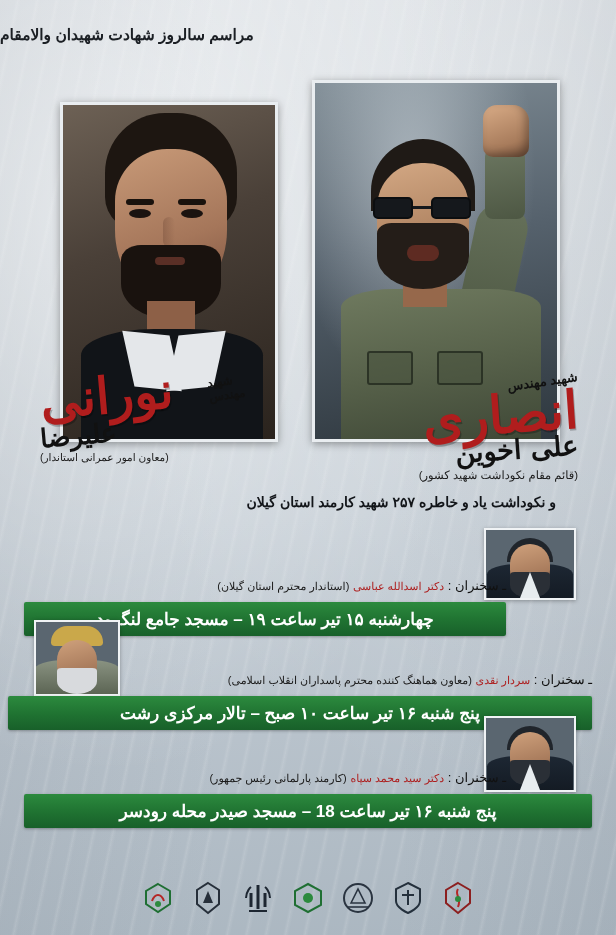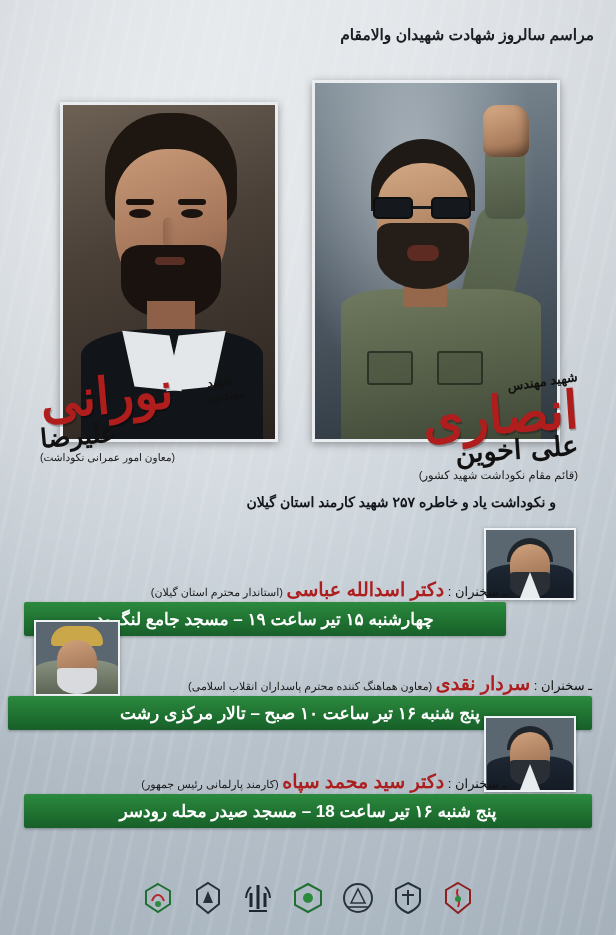--- a/index.html
+++ b/index.html
@@ -36,21 +36,21 @@
       rgba(255,255,255,0) 16px,
       rgba(255,255,255,0.45) 19px
     );
     pointer-events: none;
   }
 
   
   .top-title {
     position: absolute;
     top: 26px; left: 0; right: 22px;
-    text-align: right;
+    text-align: left;
     font-size: 15.5px;
     font-weight: bold;
     color: #1b1f24;
     letter-spacing: 0px;
     direction: rtl;
   }
 
   
   .photo {
     position: absolute;
@@ -228,21 +228,21 @@
     font-weight: bold;
     color: #121519;
   }
   .speaker-line {
     position: absolute;
     text-align: right; direction: rtl;
     font-size: 13px; color: #111;
     white-space: nowrap;
   }
   .speaker-line .dash { color: #111; }
-  .speaker-line .who { color: #ad1f1f; font-weight: bold; font-size: 19px; }
+  .speaker-line .who { color: #ad1f1f; font-weight: normal; font-size: 11px; }
   .speaker-line .role { color: #1b1b1b; font-size: 11px; }
 
   .green-bar {
     position: absolute;
     height: 34px;
     background: linear-gradient(180deg, #2c8a3e 0%, #1f7231 55%, #18602a 100%);
     border-radius: 2px;
     color: #fff;
     font-weight: bold;
     font-size: 17px;
@@ -342,21 +342,21 @@
     <div class="lbl-shahid-m">شهید مهندس</div>
     <div class="cal-ansari">انصاری</div>
     <div class="cal-ansari-sub">علی اخوین</div>
     <div class="paren-ansari">(قائم مقام نکوداشت شهید کشور)</div>
   </div>
 
   <div class="name-block name-nourani">
     <div class="lbl-shahid-n">شهید مهندس</div>
     <div class="cal-nourani">نورانی</div>
     <div class="cal-nourani-sub">علیرضا</div>
-    <div class="paren-nourani">(معاون امور عمرانی نکوداشت)</div>
+    <div class="paren-nourani">(معاون امور عمرانی استاندار)</div>
   </div>
 
   <div class="memorial">و نکوداشت یاد و خاطره ۲۵۷ شهید کارمند استان گیلان</div>
 
   <div class="spk-photo" style="left:484px; top:528px; width:92px; height:72px;">
     <div class="spk-suit"></div>
     <div class="spk-hair"></div>
     <div class="spk-face"></div>
     <div class="spk-beard"></div>
     <div class="spk-shirt"></div>

